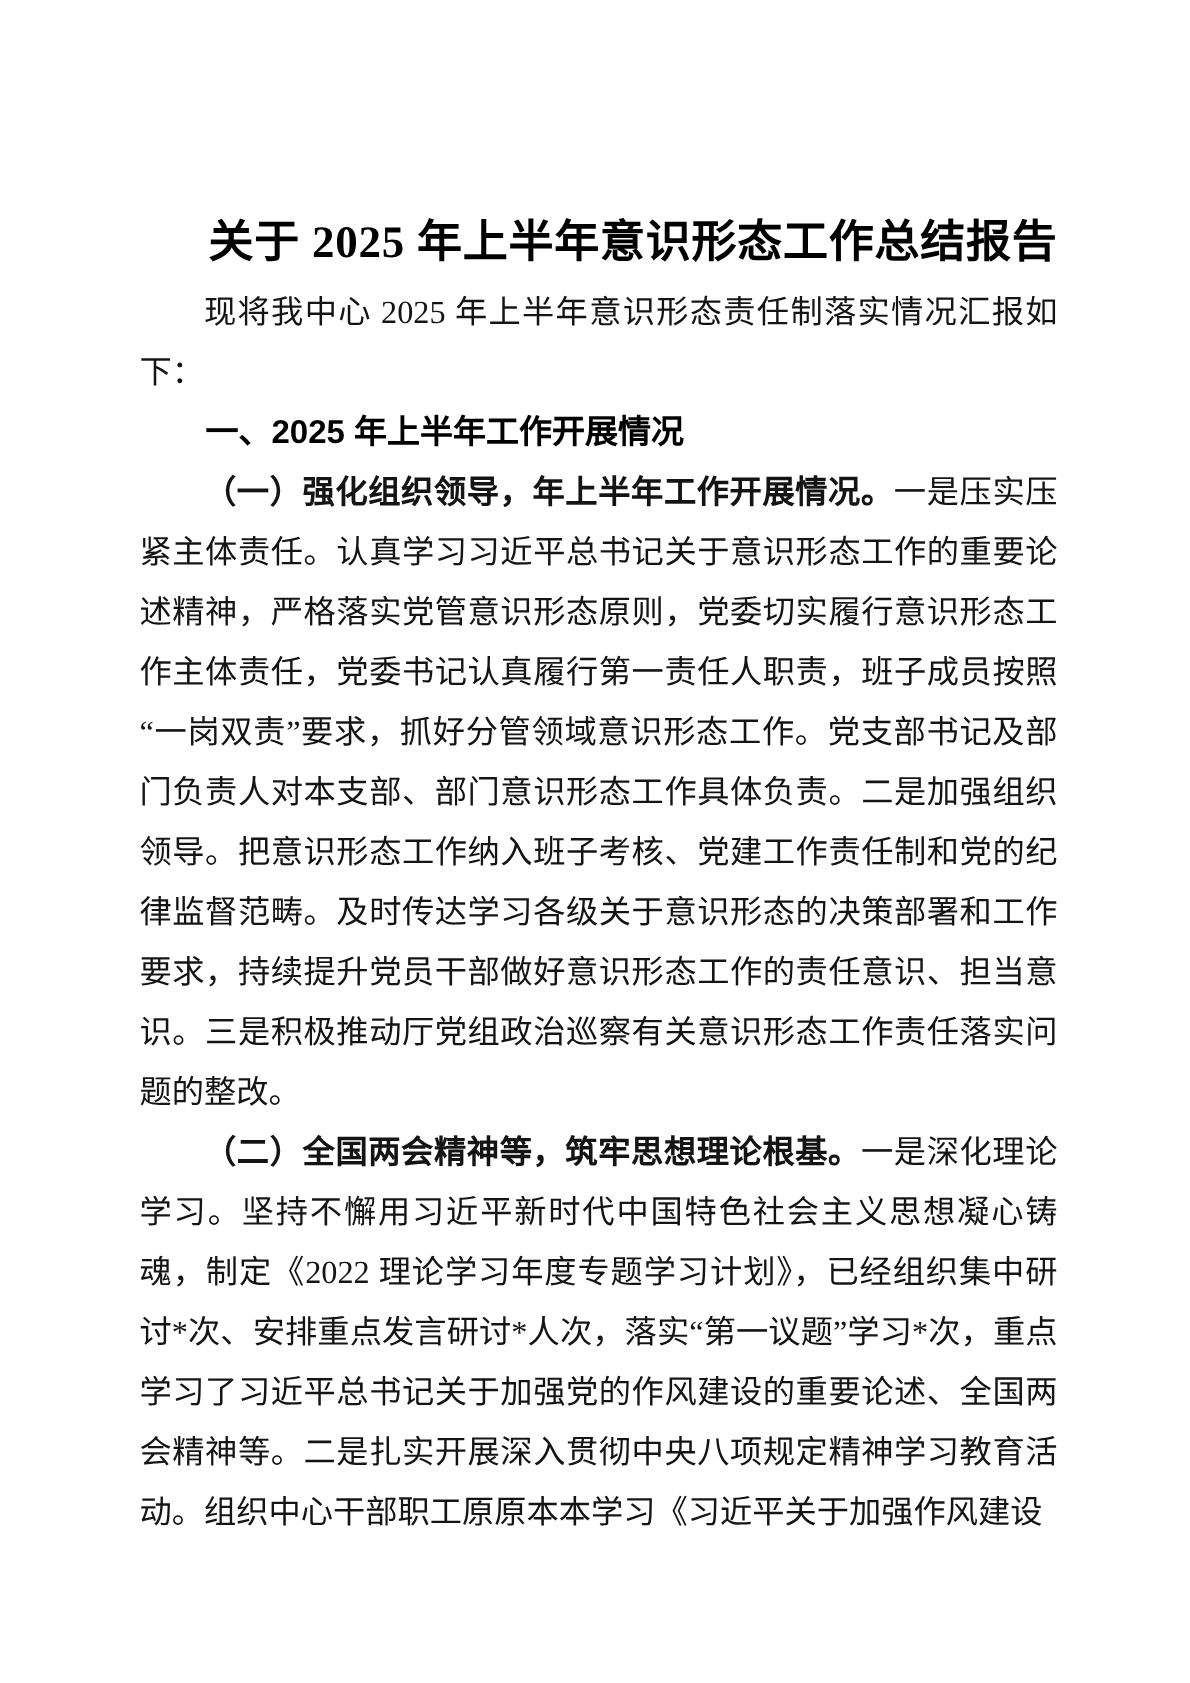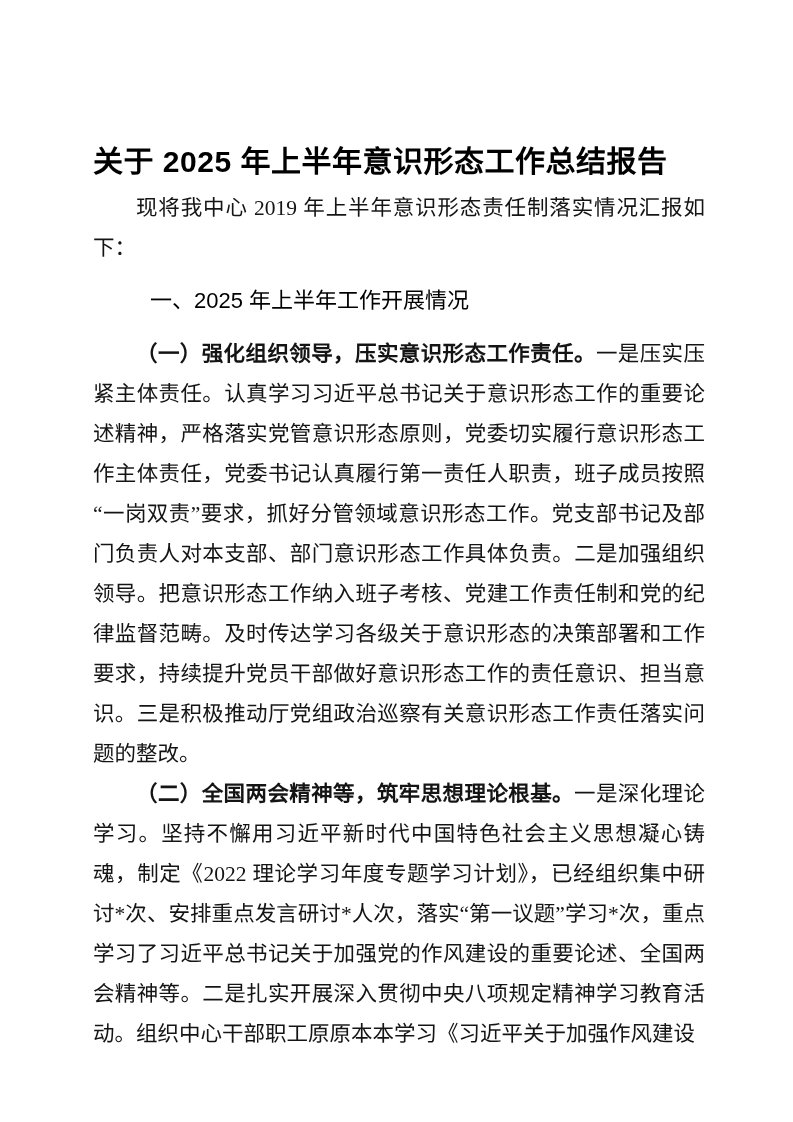--- a/index.html
+++ b/index.html
@@ -17,54 +17,54 @@
     padding: 142px 88px 0 93px;
     overflow: hidden;
     color: #000000;
     font-family: "Liberation Serif", "DejaVu Serif", serif;
   }
   .title {
     margin: 0 0 6px 0;
     font-size: 30px;
     line-height: 40px;
     font-weight: bold;
-    text-align: left;
-    font-family: Liberation Sans, sans-serif;
+    text-align: right;
+    font-family: Liberation Serif, serif;
     letter-spacing: 0.5px;
   }
   .body-text {
     margin: 0;
     font-size: 21.5px;
     line-height: 40px;
     text-align: justify;
     text-indent: 2em;
     color: #141414;
     font-family: "Liberation Serif", "DejaVu Serif", serif;
   }
   .section-heading {
-    margin: 13px;
+    margin: 0;
     font-size: 22px;
     line-height: 40px;
-    font-weight: normal;
+    font-weight: bold;
     text-indent: 2em;
     color: #000000;
     font-family: "Liberation Sans", "DejaVu Sans", sans-serif;
   }
   .lead {
     font-weight: bold;
   }
 </style>
 </head>
 <body>
 
 <div class="page">
 
   <h1 class="title">关于 2025 年上半年意识形态工作总结报告</h1>
 
-  <p class="body-text">现将我中心 2019 年上半年意识形态责任制落实情况汇报如下：</p>
+  <p class="body-text">现将我中心 2025 年上半年意识形态责任制落实情况汇报如下：</p>
 
   <h2 class="section-heading">一、2025 年上半年工作开展情况</h2>
 
-  <p class="body-text"><span class="lead">（一）强化组织领导，压实意识形态工作责任。</span><span>一是压实压紧主体责任。认真学习习近平总书记关于意识形态工作的重要论述精神，严格落实党管意识形态原则，党委切实履行意识形态工作主体责任，党委书记认真履行第一责任人职责，班子成员按照“一岗双责”要求，抓好分管领域意识形态工作。党支部书记及部门负责人对本支部、部门意识形态工作具体负责。二是加强组织领导。把意识形态工作纳入班子考核、党建工作责任制和党的纪律监督范畴。及时传达学习各级关于意识形态的决策部署和工作要求，持续提升党员干部做好意识形态工作的责任意识、担当意识。三是积极推动厅党组政治巡察有关意识形态工作责任落实问题的整改。</span></p>
+  <p class="body-text"><span class="lead">（一）强化组织领导，年上半年工作开展情况。</span><span>一是压实压紧主体责任。认真学习习近平总书记关于意识形态工作的重要论述精神，严格落实党管意识形态原则，党委切实履行意识形态工作主体责任，党委书记认真履行第一责任人职责，班子成员按照“一岗双责”要求，抓好分管领域意识形态工作。党支部书记及部门负责人对本支部、部门意识形态工作具体负责。二是加强组织领导。把意识形态工作纳入班子考核、党建工作责任制和党的纪律监督范畴。及时传达学习各级关于意识形态的决策部署和工作要求，持续提升党员干部做好意识形态工作的责任意识、担当意识。三是积极推动厅党组政治巡察有关意识形态工作责任落实问题的整改。</span></p>
 
   <p class="body-text"><span class="lead">（二）全国两会精神等，筑牢思想理论根基。</span><span>一是深化理论学习。坚持不懈用习近平新时代中国特色社会主义思想凝心铸魂，制定《2022 理论学习年度专题学习计划》，已经组织集中研讨*次、安排重点发言研讨*人次，落实“第一议题”学习*次，重点学习了习近平总书记关于加强党的作风建设的重要论述、全国两会精神等。二是扎实开展深入贯彻中央八项规定精神学习教育活动。组织中心干部职工原原本本学习《习近平关于加强作风建设</span></p>
 
 </div>
 
 </body></html>

